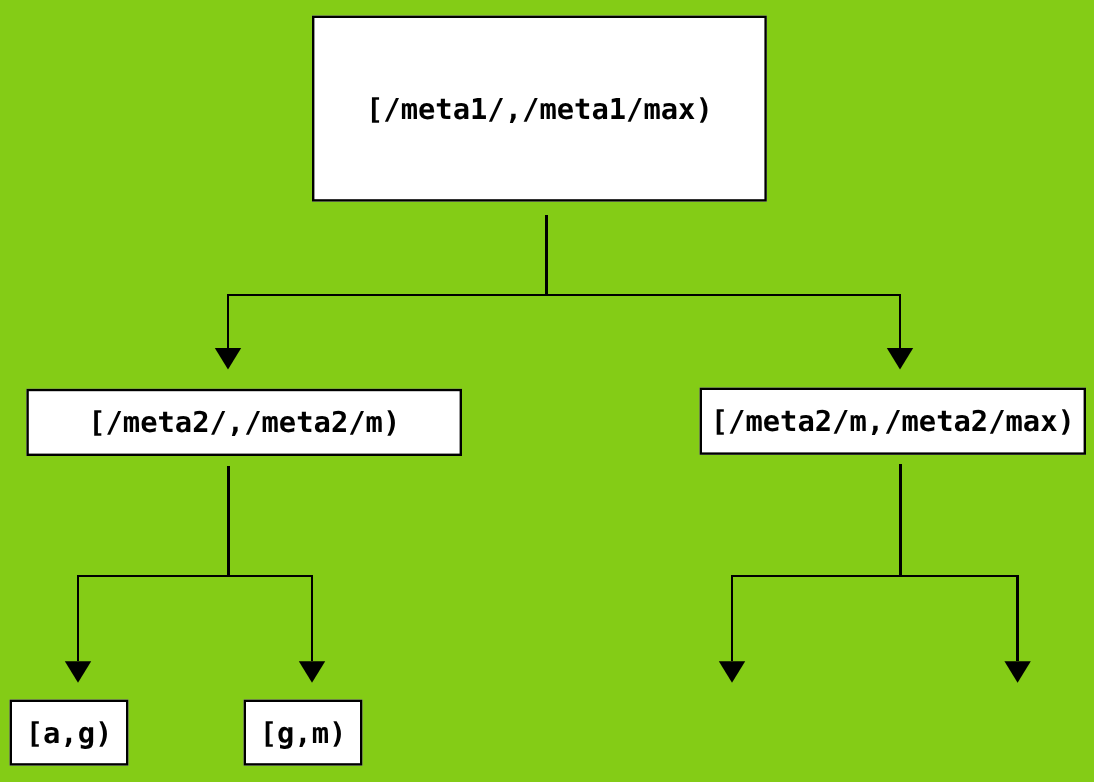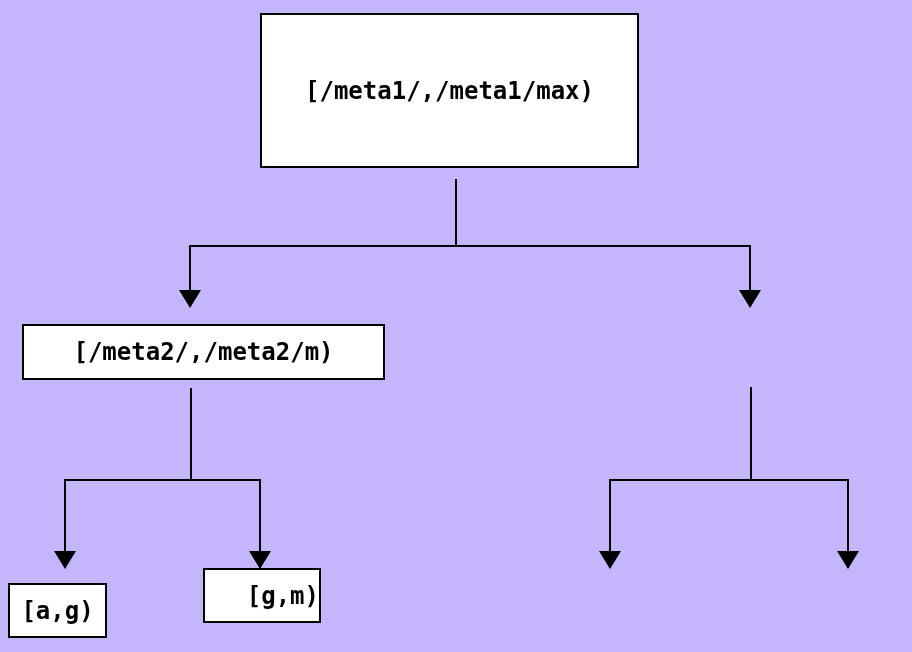--- a/index.html
+++ b/index.html
@@ -3,21 +3,21 @@
 <meta charset="utf-8">
 <style>
   * { margin: 0; padding: 0; box-sizing: border-box; }
   html, body { background: #ffffff; }
   body { font-family: "DejaVu Sans Mono", monospace; }
 
   .canvas {
     position: relative;
     width: 912px;
     height: 652px;
-    background: #c4b5fd;
+    background: #84cc16;
     overflow: hidden;
   }
 
   .edges {
     position: absolute;
     left: 0; top: 0;
     width: 912px; height: 652px;
     z-index: 1;
   }
   .edge-line {
@@ -43,21 +43,21 @@
     font-family: "DejaVu Sans Mono", monospace;
     font-size: 24px;
     font-weight: bold;
     white-space: nowrap;
   }
 
   .node-root  { left: 260px; top: 13px;  width: 379px; height: 155px; }
   .node-l2a   { left: 22px;  top: 324px; width: 363px; height: 56px; }
   .node-l2b   { left: 583px; top: 323px; width: 322px; height: 56px; }
   .node-leaf1 { left: 8px;   top: 583px; width: 99px;  height: 55px; }
-  .node-leaf2 { left: 203px; top: 568px; width: 118px;  height: 55px; justify-content: flex-end; }
+  .node-leaf2 { left: 203px; top: 583px; width: 99px;  height: 55px; }
   .node-leaf3 { left: 553px; top: 583px; width: 99px;  height: 55px; }
   .node-leaf4 { left: 778px; top: 583px; width: 126px; height: 55px; }
 </style>
 </head>
 <body>
 
 <div class="canvas">
 
   <svg class="edges" viewBox="0 0 912 652">
 
@@ -90,20 +90,23 @@
   </svg>
 
   <div class="node node-root">
     <span>[/meta1/,/meta1/max)</span>
   </div>
 
   <div class="node node-l2a">
     <span>[/meta2/,/meta2/m)</span>
   </div>
 
+  <div class="node node-l2b">
+    <span>[/meta2/m,/meta2/max)</span>
+  </div>
 
   <div class="node node-leaf1">
     <span>[a,g)</span>
   </div>
 
   <div class="node node-leaf2">
     <span>[g,m)</span>
   </div>
 
 

